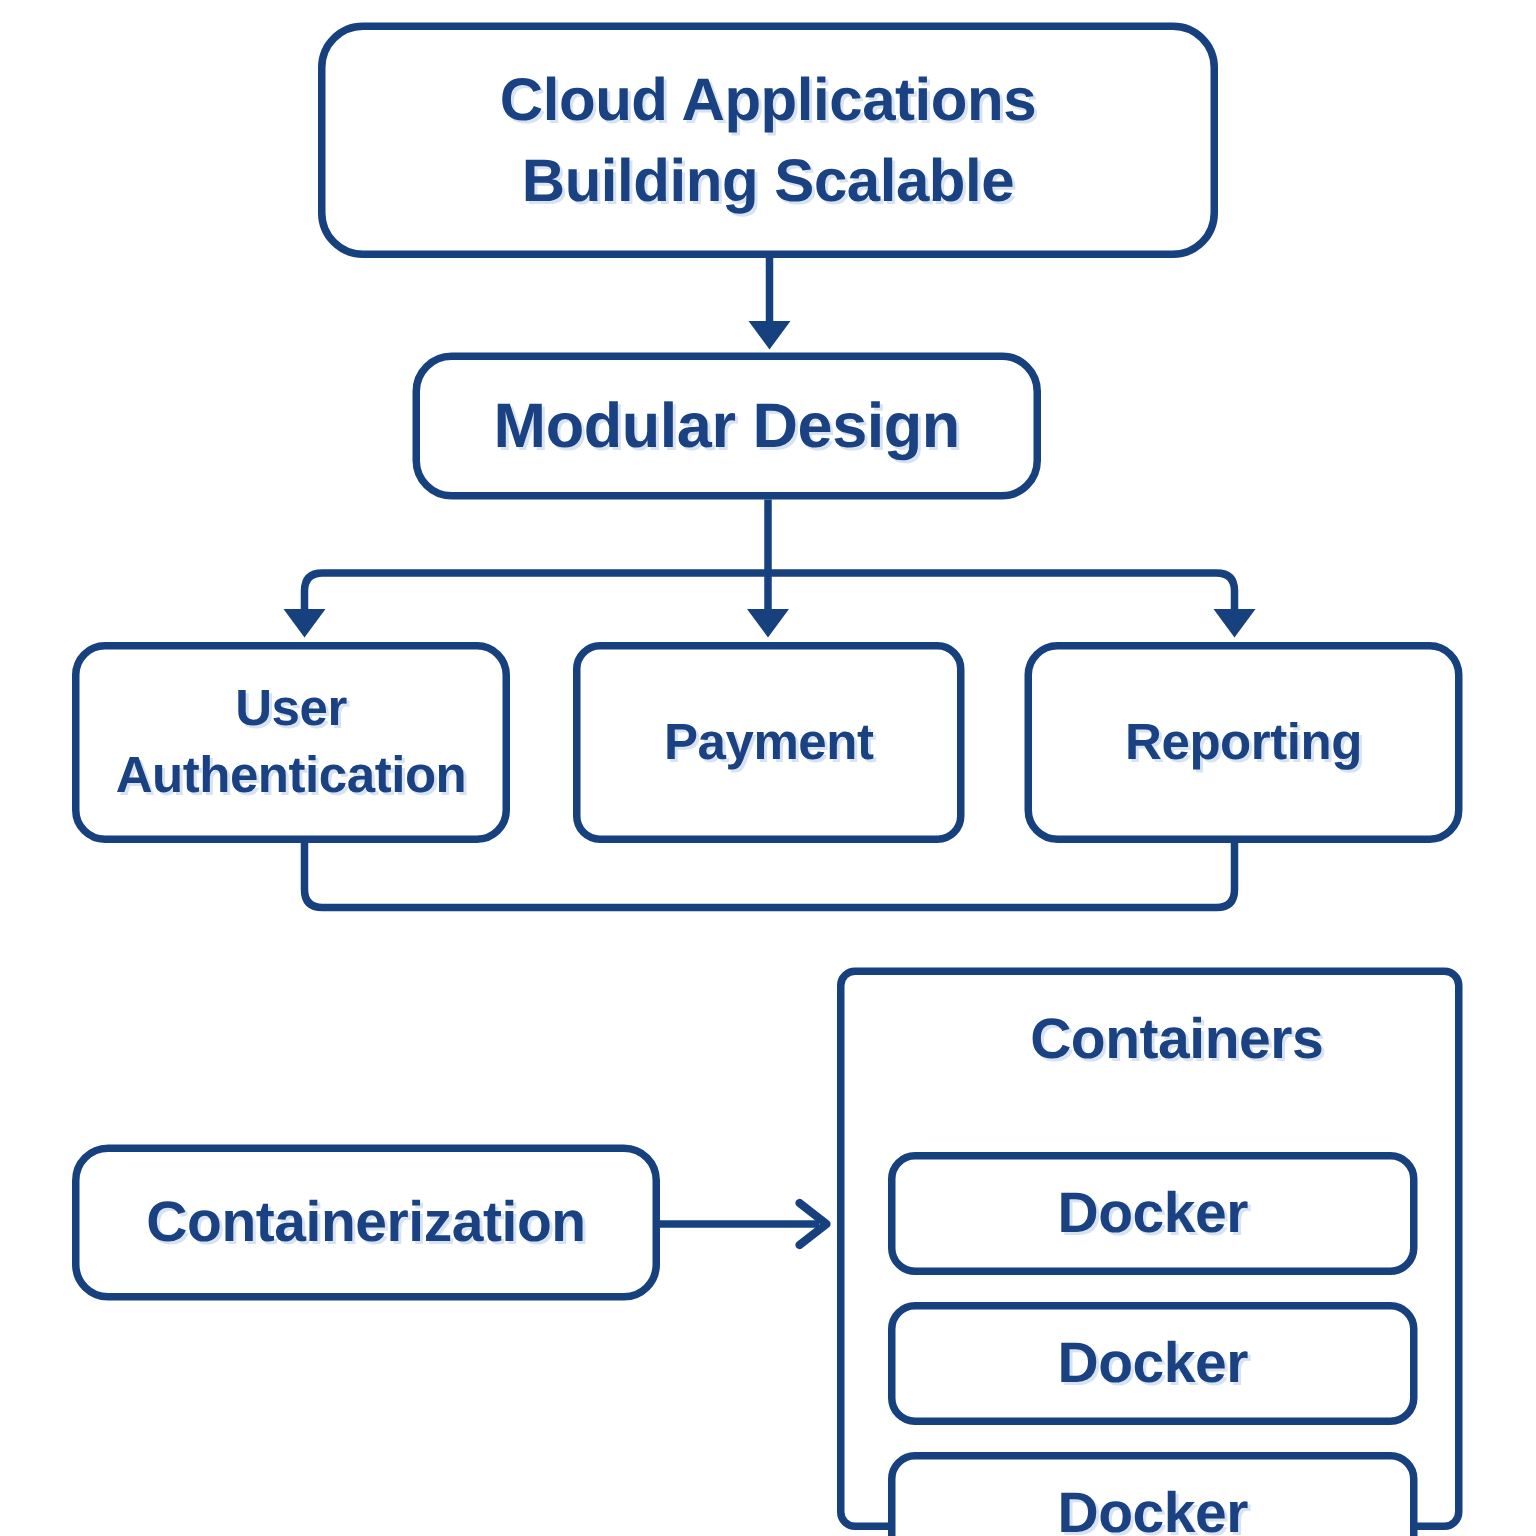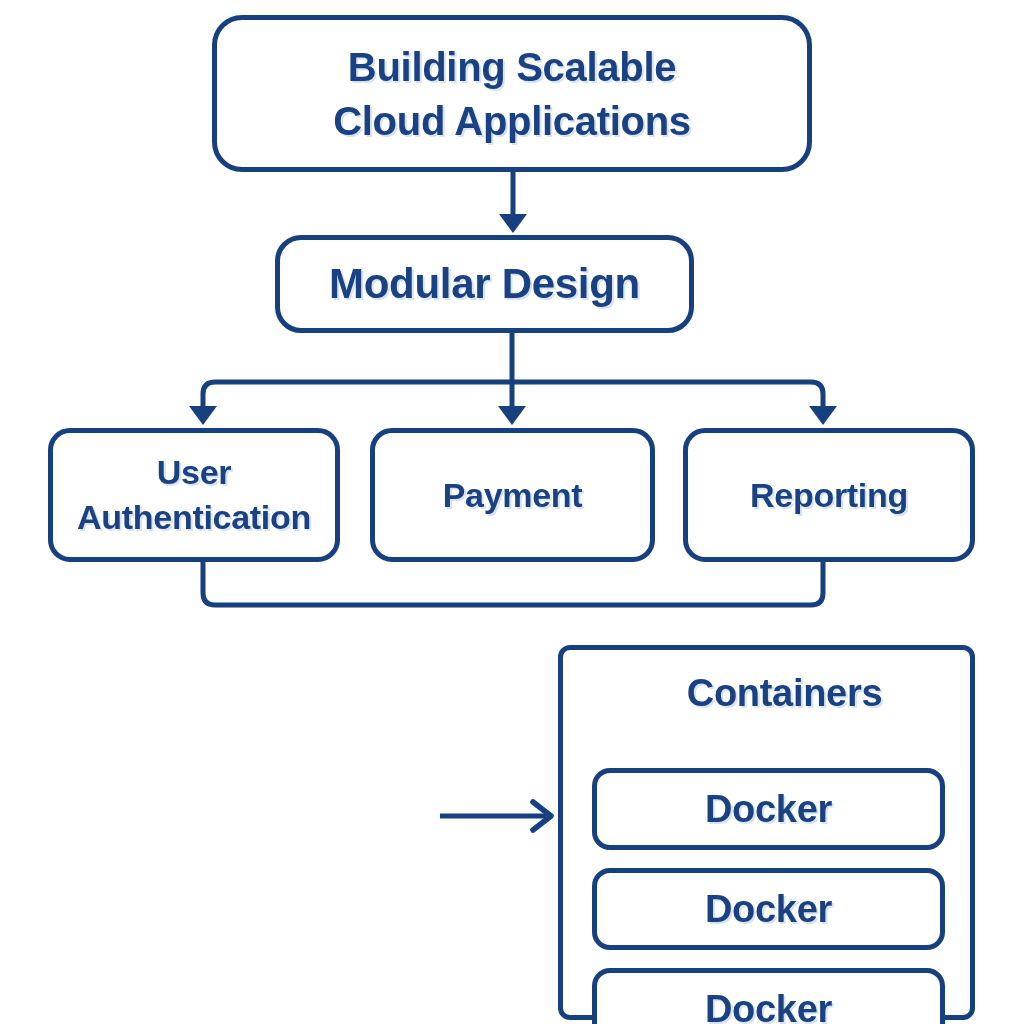--- a/index.html
+++ b/index.html
@@ -64,21 +64,21 @@
     left: 275px; top: 235px; width: 419px; height: 98px;
     border-radius: 26px;
     font-size: 42px;
   }
   .node-module {
     top: 428px; height: 134px;
     border-radius: 22px;
     font-size: 34px; line-height: 45px;
   }
   .node-module-0 { left: 48px;  width: 292px; }
-  .node-module-1 { left: 370px; width: 285px; }
+  .node-module-1 { left: 382px; width: 261px; border-radius: 18px; }
   .node-module-2 { left: 683px; width: 292px; }
   .node-containerization {
     left: 48px; top: 763px; width: 392px; height: 104px;
     border-radius: 24px;
     font-size: 38px;
   }
   .node-containers {
     left: 558px; top: 645px; width: 417px; height: 375px;
     border-radius: 12px;
     justify-content: flex-start;
@@ -115,41 +115,44 @@
     <path class="head" d="M498 406 L526 406 L512 425 Z"></path>
     <path class="head" d="M809 406 L837 406 L823 425 Z"></path>
 
     <path class="line" d="M203 561 V593 Q203 605 215 605 H811 Q823 605 823 593 V561"></path>
 
     <path class="line" d="M440 816 H546"></path>
     <path class="chevron" d="M533 802 L551 816 L533 830"></path>
   </svg>
 
   <div class="node node-root">
+    <span>Cloud Applications</span>
     <span>Building Scalable</span>
-    <span>Cloud Applications</span>
   </div>
 
   <div class="node node-modular">
     <span>Modular Design</span>
   </div>
 
   <div class="node node-module node-module-0">
     <span>User</span>
     <span>Authentication</span>
   </div>
 
   <div class="node node-module node-module-1">
     <span>Payment</span>
   </div>
 
   <div class="node node-module node-module-2">
     <span>Reporting</span>
   </div>
 
+  <div class="node node-containerization">
+    <span>Containerization</span>
+  </div>
 
   <div class="node node-containers">
     <div class="containers-title">Containers</div>
     <div class="node node-docker node-docker-0">
       <span>Docker</span>
     </div>
     <div class="node node-docker node-docker-1">
       <span>Docker</span>
     </div>
     <div class="node node-docker node-docker-2">

